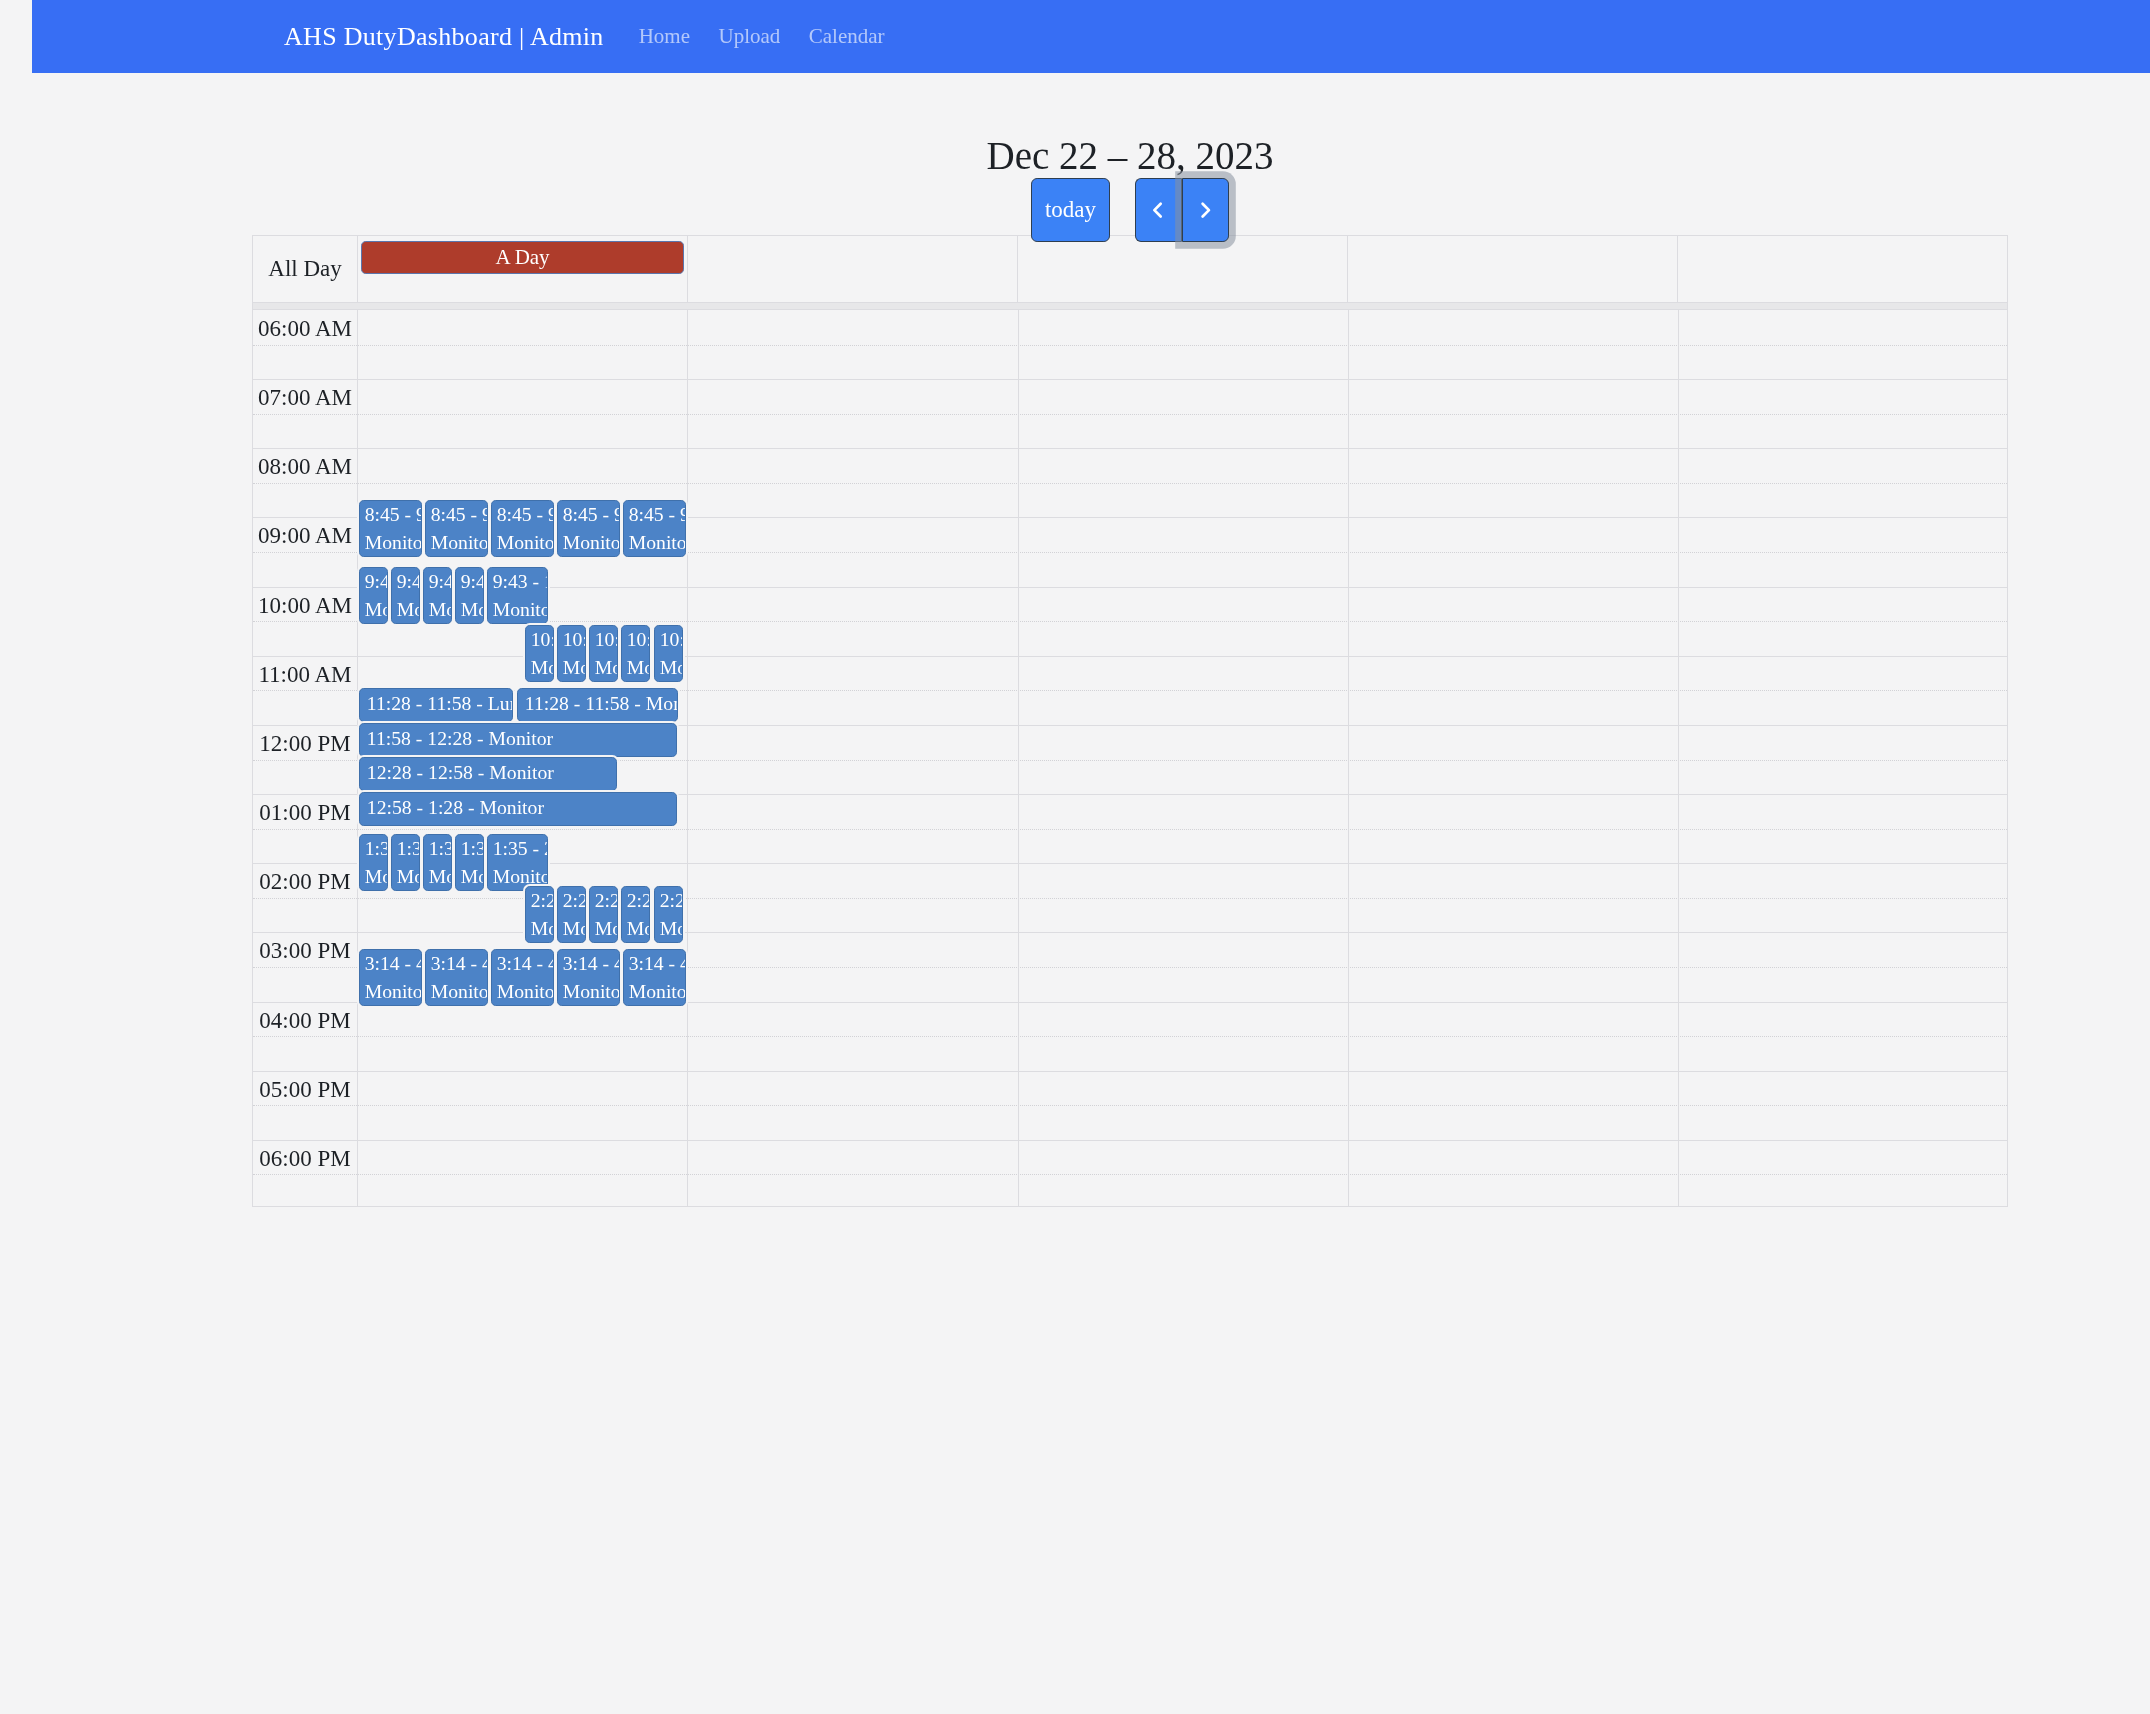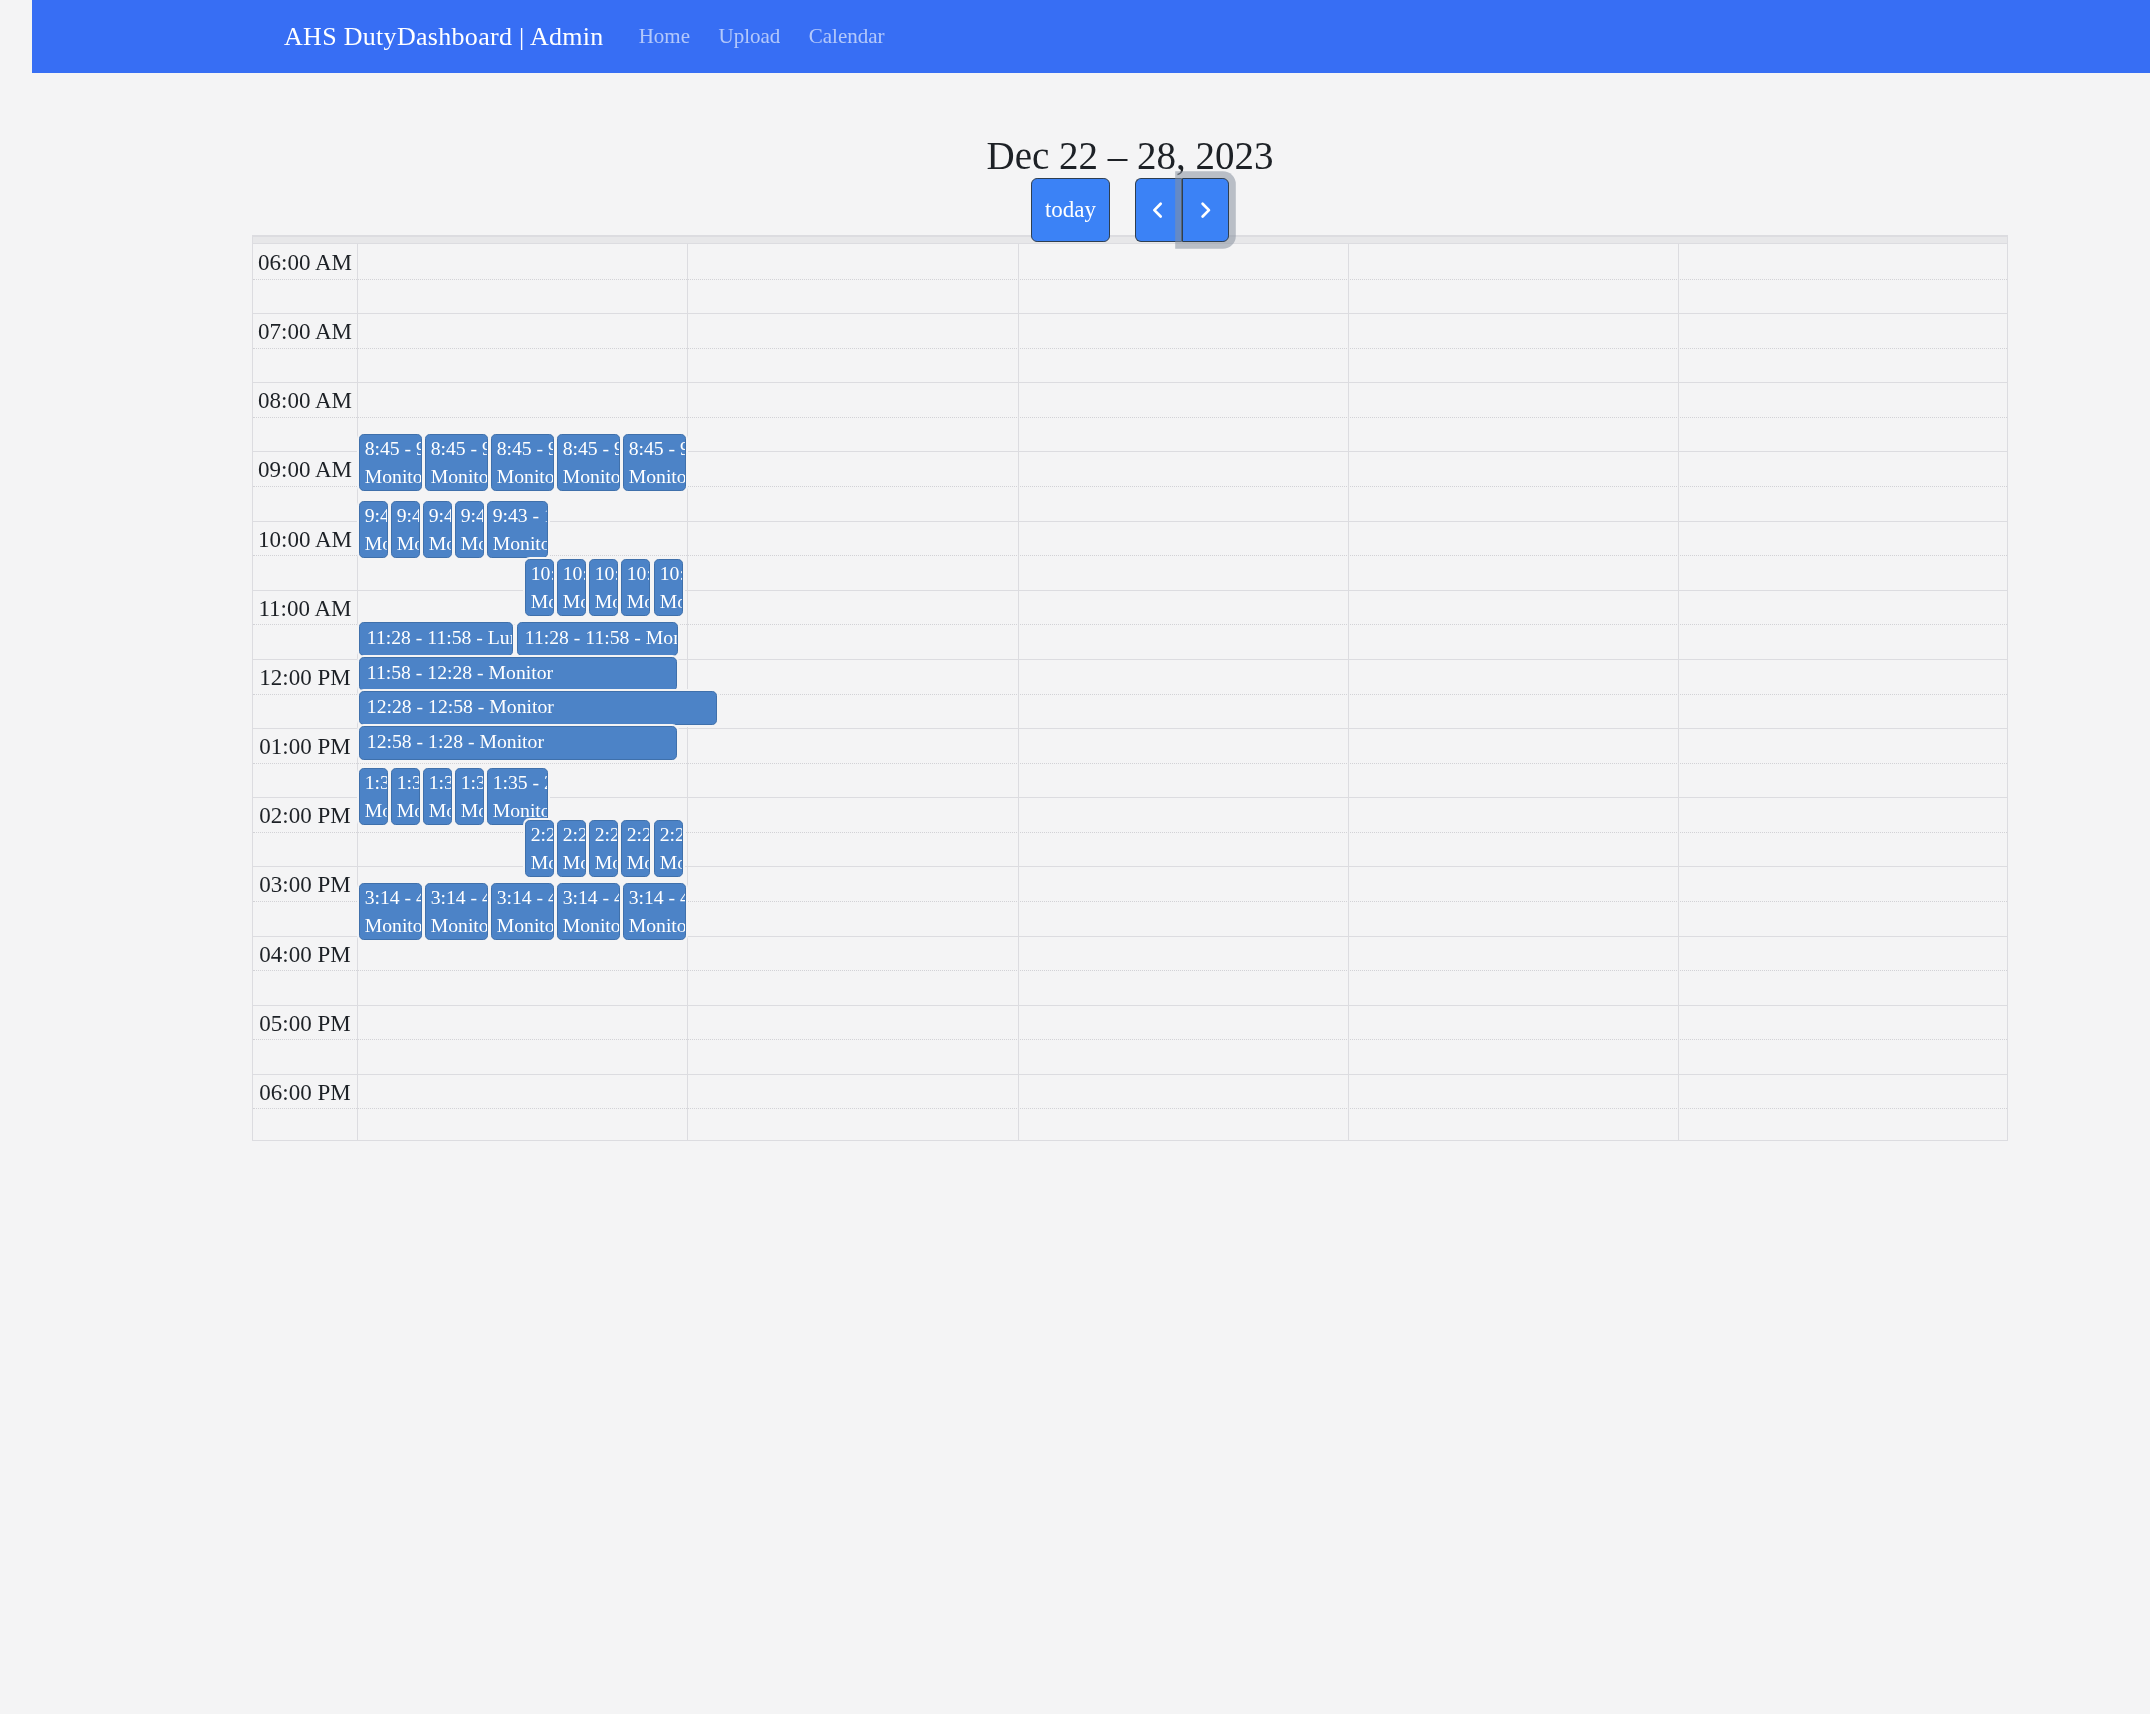--- a/index.html
+++ b/index.html
@@ -106,20 +106,31 @@
       </button>
       <button class="btn btn-next">
         <svg class="chev" viewBox="0 0 24 24" fill="none" stroke="#ffffff" stroke-width="3.2" stroke-linecap="round" stroke-linejoin="round">
             <path d="M9 4.5 L16.5 12 L9 19.5"></path>
           </svg>
       </button>
     </div>
   </div>
 
   <div class="cal">
+    <div class="cal-allday-row">
+      <div class="gutter-cell allday-label">All Day</div>
+
+    <div class="day-cell">
+          <div class="allday-event">A Day</div>
+        </div>
+        <div class="day-cell"></div>
+        <div class="day-cell"></div>
+        <div class="day-cell"></div>
+        <div class="day-cell"></div>
+      </div>
     <div class="divider"></div>
     <div class="timegrid" id="timegrid" style="height: 896px;">
 
     <div class="hline hline-dotted" style="top: 35px;"></div>
         <div class="time-label" style="top: 0px;">06:00 AM</div>
         <div class="hline" style="top: 69px;"></div>
         <div class="hline hline-dotted" style="top: 104px;"></div>
         <div class="time-label" style="top: 69px;">07:00 AM</div>
         <div class="hline" style="top: 138px;"></div>
         <div class="hline hline-dotted" style="top: 173px;"></div>
@@ -221,21 +232,21 @@
         </div>
         <div class="event event-inline" style="left: 106px; width: 154px; top: 378px; height: 34px;">
           <div class="ev-line">11:28 - 11:58 - Lunch Relief</div>
         </div>
         <div class="event event-inline" style="left: 264px; width: 161px; top: 378px; height: 34px;">
           <div class="ev-line">11:28 - 11:58 - Monitor</div>
         </div>
         <div class="event event-inline" style="left: 106px; width: 318px; top: 413px; height: 34px;">
           <div class="ev-line">11:58 - 12:28 - Monitor</div>
         </div>
-        <div class="event event-inline" style="left: 106px; width: 358px; top: 447px; height: 34px;">
+        <div class="event event-inline" style="left: 106px; width: 258px; top: 447px; height: 34px;">
           <div class="ev-line">12:28 - 12:58 - Monitor</div>
         </div>
         <div class="event event-inline" style="left: 106px; width: 318px; top: 482px; height: 34px;">
           <div class="ev-line">12:58 - 1:28 - Monitor</div>
         </div>
         <div class="event" style="left: 106px; width: 29px; top: 524px; height: 57px;">
           <div class="ev-time">1:35 - 2:25</div>
           <div class="ev-title">Monitor</div>
         </div>
         <div class="event" style="left: 138px; width: 29px; top: 524px; height: 57px;">

